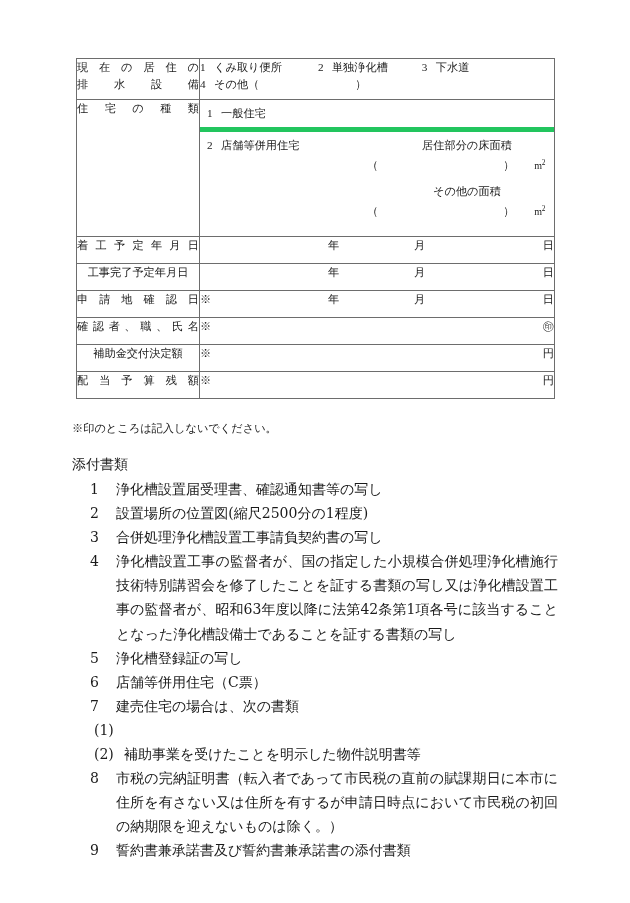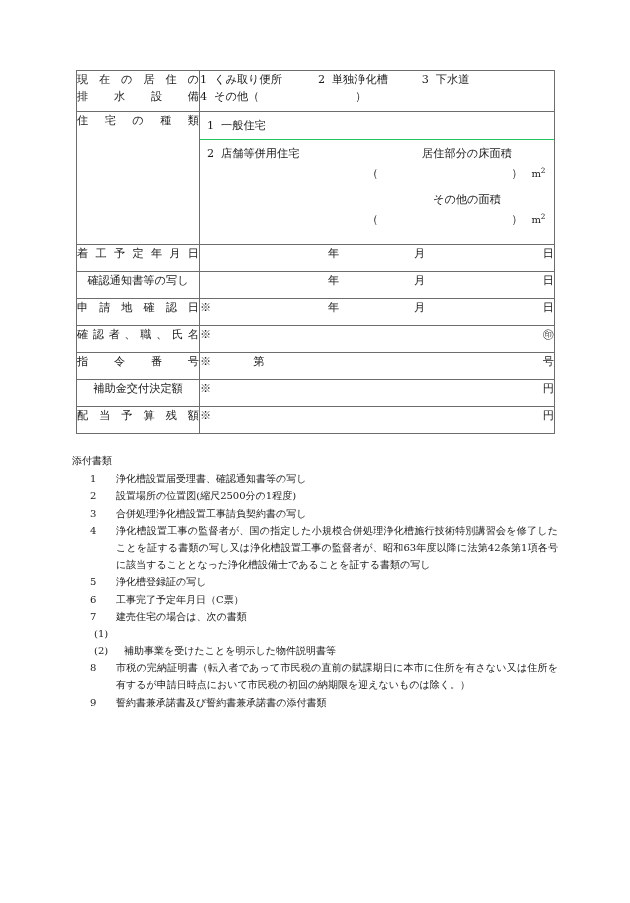--- a/index.html
+++ b/index.html
@@ -22,26 +22,27 @@
     left: 0; top: 0;
     width: 630px;
     height: 903px;
     box-sizing: border-box;
   }
 
   
   .form-table {
     position: absolute;
     left: 76px;
-    top: 70px;
+    top: 58px;
     width: 478px;
     border-collapse: collapse;
     table-layout: fixed;
     font-size: 11.2px;
     line-height: 1.55;
+    font-family: Liberation Serif, serif;
   }
   .form-table td {
     border: 1px solid #6d6d6d;
     padding: 0;
     vertical-align: top;
     background: #fff;
   }
 
   
   .lbl {
@@ -74,21 +75,21 @@
   .opt-line { white-space: nowrap; }
   .num { display: inline-block; width: 14px; }
   .opt { display: inline-block; }
   .gap-a { display: inline-block; width: 36px; }
   .gap-b { display: inline-block; width: 34px; }
   .paren-gap { display: inline-block; width: 96px; }
 
   
   .house-cell { padding: 0; }
   .house-sub {
-    border-bottom: 1px solid #22c55e;
+    border-bottom: 5px solid #22c55e;
     padding: 5px 9px 5px 7px;
   }
   .house-sub.last {
     border-bottom: none;
     padding-bottom: 7px;
     min-height: 86px;
     box-sizing: border-box;
   }
   .house-row2 {
     display: flex;
@@ -101,21 +102,21 @@
     display: flex;
     align-items: baseline;
     margin-top: 3px;
     margin-bottom: 8px;
   }
   .area-input .pl { flex: none; }
   .area-input .fill { flex: 1 1 auto; }
   .area-input .pr { flex: none; }
   .unit {
     display: inline-block;
-    margin-left: 9px;
+    margin-left: 20px;
     font-size: 10px;
     letter-spacing: -0.4px;
   }
   .unit sup {
     font-size: 7.4px;
     vertical-align: super;
     line-height: 0;
   }
 
   
@@ -155,21 +156,21 @@
     font-size: 11.2px;
     line-height: 1.6;
   }
 
   
   .attach {
     position: absolute;
     left: 72px;
     top: 452px;
     width: 486px;
-    font-size: 10px;
+    font-size: 14px;
     line-height: 1.72;
   }
   .attach-title { margin-bottom: 1px; }
 
   .att-list {
     list-style: none;
     margin: 0;
     padding: 0;
   }
   .att-item {
@@ -272,21 +273,21 @@
             <span class="mark-none"></span>
             <span class="y">年</span>
             <span class="m">月</span>
             <span class="d">日</span>
           </div>
         </td>
       </tr>
 
       <tr>
         <td class="lbl">
-          <span class="tight">確認通知書等の写し</span>
+          <span class="tight">工事完了予定年月日</span>
         </td>
         <td class="val h-tall">
           <div class="date-row">
             <span class="mark-none"></span>
             <span class="y">年</span>
             <span class="m">月</span>
             <span class="d">日</span>
           </div>
         </td>
       </tr>
@@ -311,32 +312,20 @@
         </td>
         <td class="val h-tall">
           <div class="mk-row">
             <span class="mk">※</span>
             <span class="mid"></span>
             <span class="rt seal">㊞</span>
           </div>
         </td>
       </tr>
 
-      <tr>
-        <td class="lbl">
-          <span class="spread">指令番号</span>
-        </td>
-        <td class="val h-tall">
-          <div class="mk-row">
-            <span class="mk">※</span>
-            <span class="mid"><span class="dai">第</span></span>
-            <span class="rt">号</span>
-          </div>
-        </td>
-      </tr>
 
       <tr>
         <td class="lbl">
           <span class="tight">補助金交付決定額</span>
         </td>
         <td class="val h-tall">
           <div class="mk-row">
             <span class="mk">※</span>
             <span class="mid"></span>
             <span class="rt">円</span>
@@ -353,20 +342,21 @@
             <span class="mk">※</span>
             <span class="mid"></span>
             <span class="rt">円</span>
           </div>
         </td>
       </tr>
 
     </tbody>
   </table>
 
+  <div class="note">※印のところは記入しないでください。</div>
 
   <div class="attach">
     <div class="attach-title">添付書類</div>
     <ol class="att-list">
 
       <li class="att-item">
         <span class="n">1</span>
         <span class="t">浄化槽設置届受理書、確認通知書等の写し</span>
       </li>
 
@@ -385,21 +375,21 @@
         <span class="t">浄化槽設置工事の監督者が、国の指定した小規模合併処理浄化槽施行技術特別講習会を修了したことを証する書類の写し又は浄化槽設置工事の監督者が、昭和63年度以降に法第42条第1項各号に該当することとなった浄化槽設備士であることを証する書類の写し</span>
       </li>
 
       <li class="att-item">
         <span class="n">5</span>
         <span class="t">浄化槽登録証の写し</span>
       </li>
 
       <li class="att-item">
         <span class="n">6</span>
-        <span class="t">工事完了予定年月日（C票）</span>
+        <span class="t">店舗等併用住宅（C票）</span>
       </li>
 
       <li class="att-item">
         <span class="n">7</span>
         <span class="t">建売住宅の場合は、次の書類</span>
       </li>
 
       <li class="sub-item">
         <span class="sn">(1)</span>
       </li>

